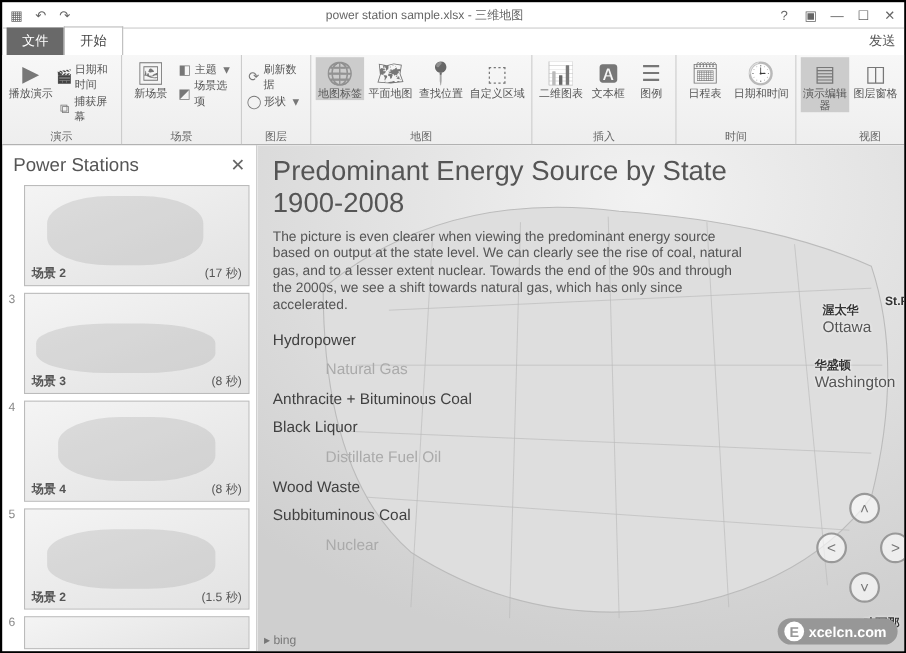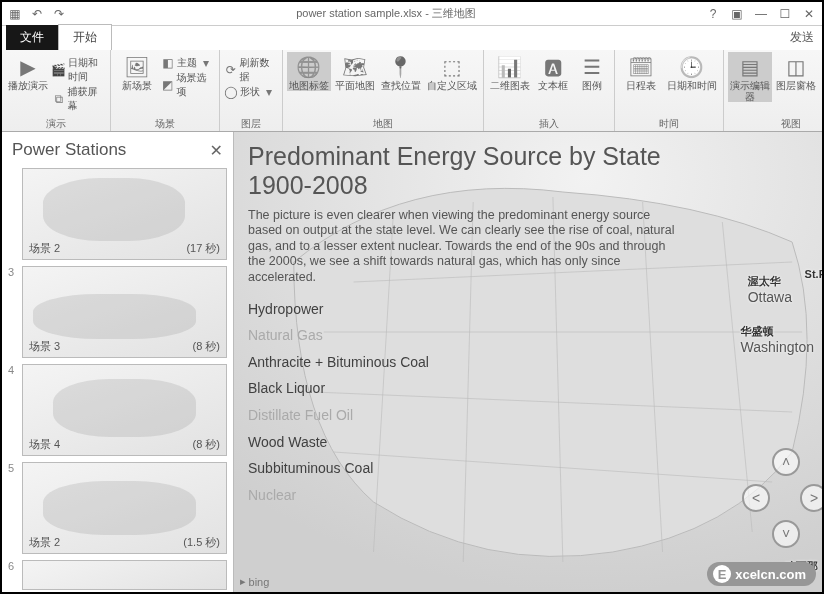--- a/index.html
+++ b/index.html
@@ -5,21 +5,21 @@
   * { box-sizing: border-box; margin: 0; padding: 0; font-family: "Segoe UI", "Microsoft YaHei", sans-serif; }
   body { width: 824px; height: 594px; background: #fff; border: 2px solid #000; overflow: hidden; position: relative; filter: grayscale(1); }
 
   .titlebar { height: 24px; display: flex; align-items: center; padding: 0 6px; font-size: 11px; color: #666; border-bottom: 1px solid #ccc; }
   .titlebar .left-icons { display: flex; gap: 8px; }
   .titlebar .title { flex: 1; text-align: center; color: #666; }
   .titlebar .right-icons { display: flex; gap: 10px; }
   .titlebar .ico { width: 14px; height: 14px; display: inline-flex; align-items: center; justify-content: center; font-size: 12px; cursor: pointer; }
 
   .tabs { height: 24px; display: flex; align-items: flex-end; padding-left: 4px; font-size: 12px; }
-  .tab-file { background: #0f172a; color: #fff; padding: 4px 14px; }
+  .tab-file { background: #a16207; color: #fff; padding: 4px 14px; }
   .tab-start { background: #fff; color: #444; padding: 4px 14px; border: 1px solid #bbb; border-bottom: none; }
   .tabs .spacer { flex: 1; }
   .tabs .send { padding: 4px 8px; color: #555; font-family: Liberation Serif, serif; }
 
   .ribbon { height: 82px; border-bottom: 1px solid #aaa; display: flex; background: linear-gradient(#f7f7f7,#eee); }
   .group { border-right: 1px solid #ccc; padding: 2px 4px 0 4px; display: flex; flex-direction: column; align-items: center; }
   .group-body { flex: 1; display: flex; align-items: flex-start; gap: 2px; }
   .group-label { font-size: 10px; color: #666; text-align: center; padding-bottom: 2px; height: 14px; }
   .rbtn { display: flex; flex-direction: column; align-items: center; justify-content: flex-start; width: 44px; padding-top: 2px; cursor: pointer; }
   .rbtn.sm { width: auto; flex-direction: column; align-items:flex-start; font-size:10px; gap:1px; padding-top:0; }
@@ -31,32 +31,32 @@
 
   .content { display: flex; height: calc(594px - 24px - 24px - 82px - 4px); }
   .sidebar { width: 232px; border-right: 1px solid #bbb; display:flex; flex-direction:column; }
   .side-head { display:flex; align-items:center; padding: 8px 10px; font-size: 17px; color:#555; }
   .side-head .x { margin-left:auto; font-size:16px; cursor:pointer; color:#666; }
   .scenes { flex:1; overflow-y:auto; padding: 0 6px 6px 6px; }
   .scene { position:relative; margin-bottom: 6px; }
   .scene .num { position:absolute; left:0; top:0; font-size:11px; color:#888; }
   .thumb { margin-left:14px; border:1px solid #bbb; background: linear-gradient(160deg,#f4f4f4,#e2e2e2); height: 92px; position:relative; overflow:hidden; }
   .thumb .blob { position:absolute; background: rgba(150,150,150,.25); border-radius: 40%; }
-  .thumb .cap { position:absolute; bottom:3px; left:6px; font-size:11px; font-weight:400; color:#555; }
+  .thumb .cap { position:absolute; bottom:3px; left:6px; font-size:11px; font-weight:700; color:#555; }
   .thumb .dur { position:absolute; bottom:3px; right:6px; font-size:11px; color:#555; }
 
   .main { flex:1; position:relative; overflow:hidden; background:#eee; }
   .map-bg { position:absolute; inset:0; }
   .map-bg svg { width:100%; height:100%; }
   .overlay { position:absolute; inset:0; padding: 10px 14px; }
   .overlay h1 { font-size: 25px; font-weight: 300; color:#555; line-height:1.15; }
   .overlay p { font-size: 12.5px; color:#555; max-width: 430px; margin-top:8px; line-height:1.25; }
   .legend { margin-top: 10px; font-size: 14px; line-height: 1.9; }
   .legend .li { color:#be185d; }
-  .legend .li.dim { color:#aaa; }
+  .legend .li.dim { color:#aaa;margin-left:48px; }
 
   .map-label { position:absolute; font-size:11px; font-weight:700; color:#333; text-shadow:0 0 3px #fff; }
   .map-label .sub { font-weight:400; font-size:14px; color:#555; display:block; }
 
   .nav-circle { position:absolute; width:28px; height:28px; border:2px solid #999; border-radius:50%; background:rgba(255,255,255,.6); display:flex; align-items:center; justify-content:center; font-size:14px; color:#777; cursor:pointer; }
 
   .watermark { position:absolute; right:6px; bottom:6px; display:flex; align-items:center; gap:4px; padding:3px 10px 3px 6px; border-radius: 14px; background:#6a6; color:#fff; font-weight:700; font-size:13px; }
   .watermark .eic { width:18px; height:18px; border-radius:50%; background:#fff; color:#6a6; display:flex; align-items:center; justify-content:center; font-weight:900; }
 
   

